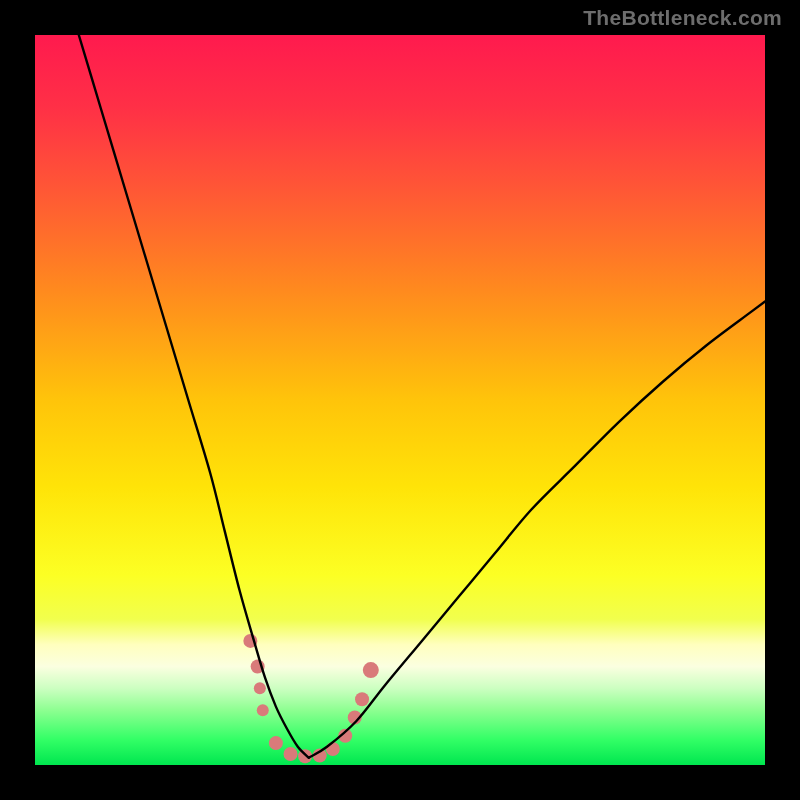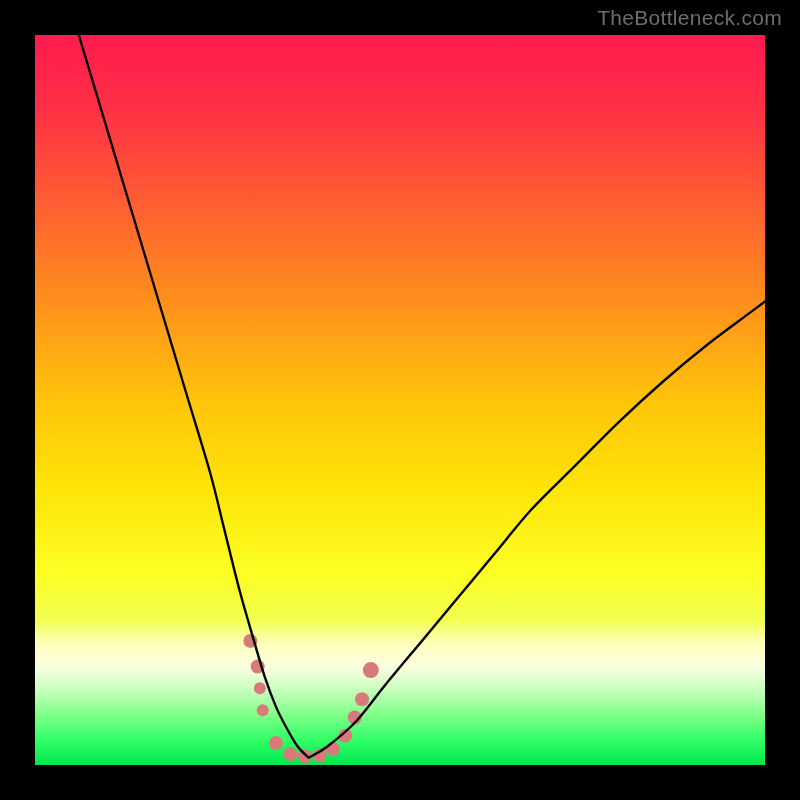--- a/index.html
+++ b/index.html
@@ -8,20 +8,21 @@
     width: 800px;
     height: 800px;
     background: #000;
     overflow: hidden;
   }
   .frame {
     position: absolute;
     width: 800px;
     height: 800px;
     background: #000;
+    font-weight: bold;
   }
   .plot-area {
     position: absolute;
     left: 35px;
     top: 35px;
     width: 730px;
     height: 730px;
     overflow: hidden;
   }
   .gradient {

